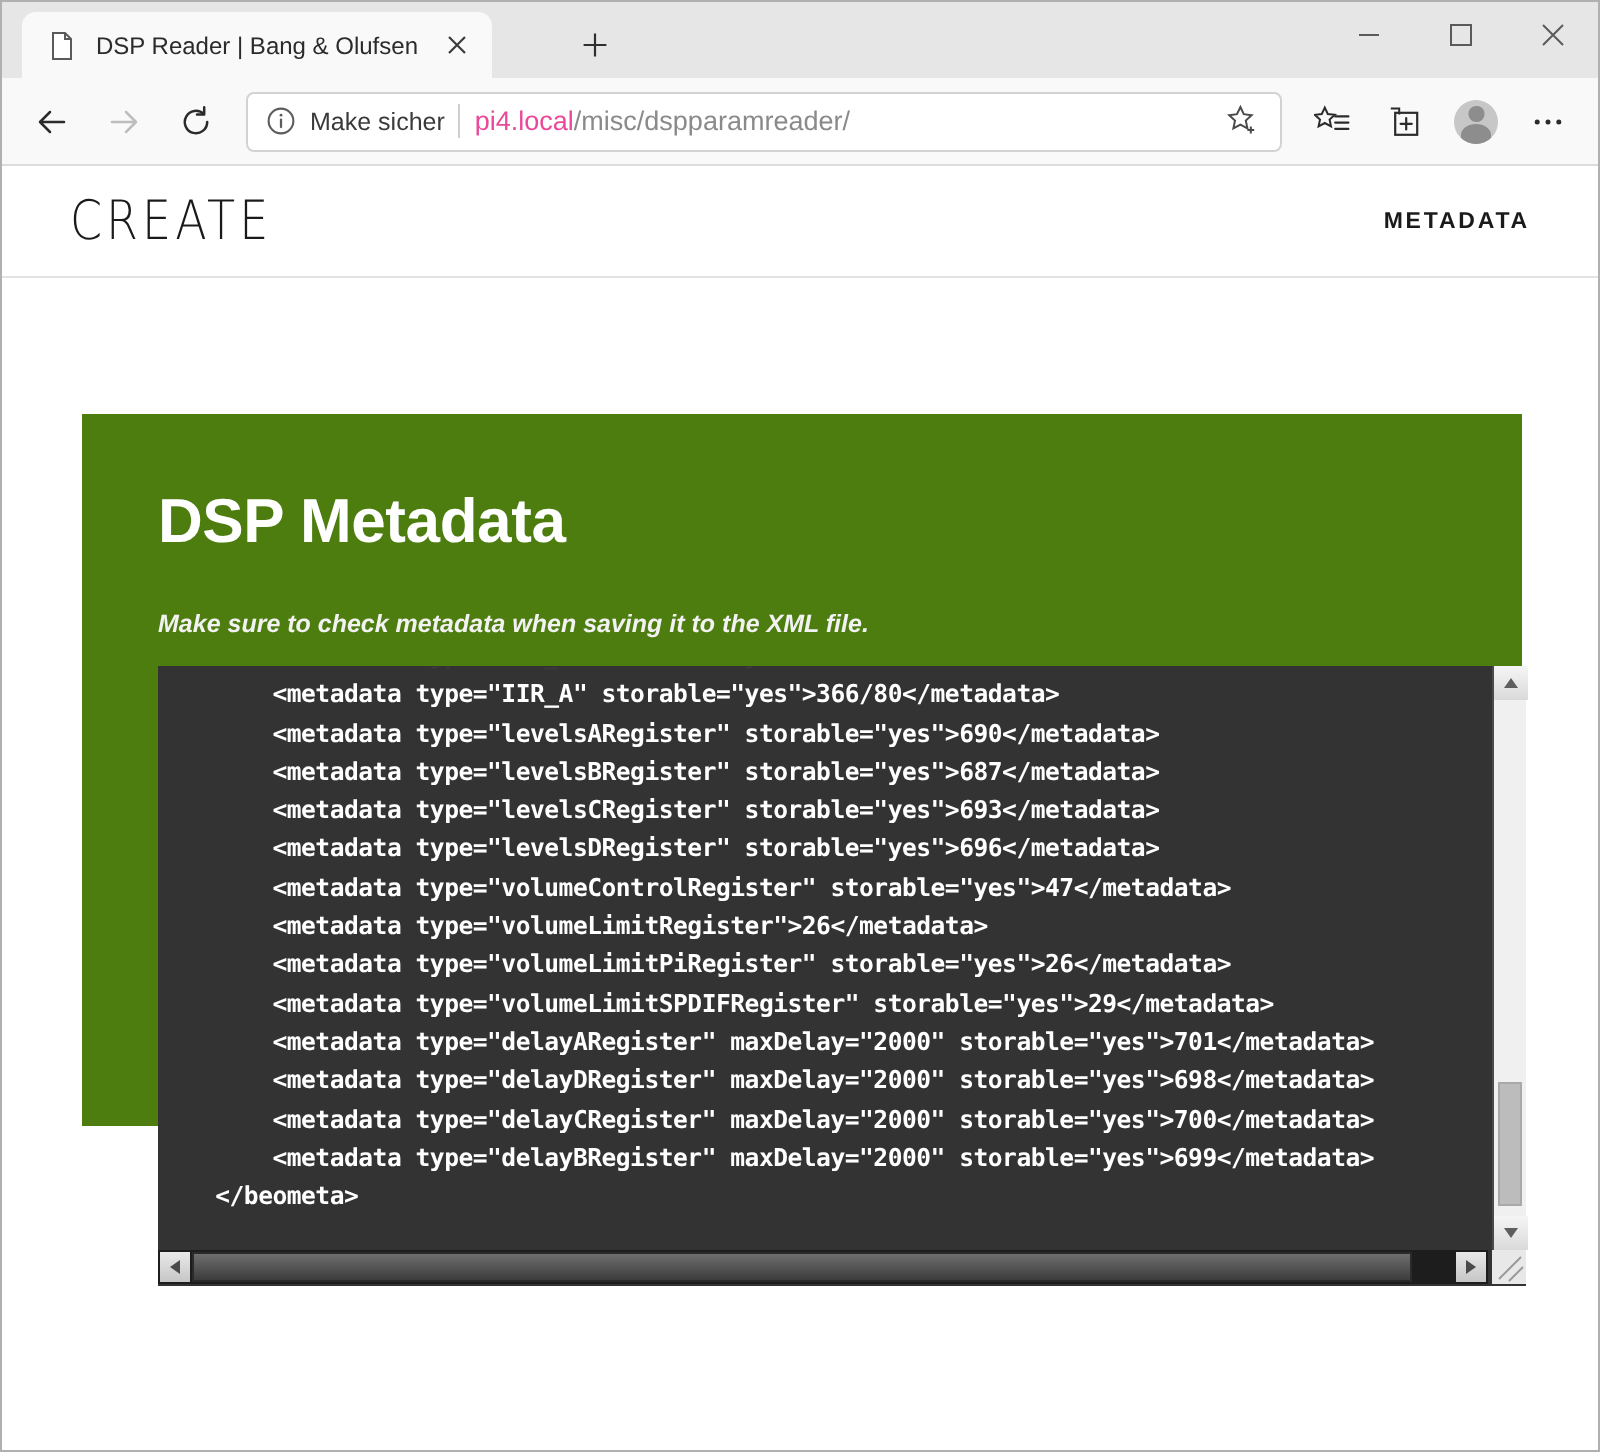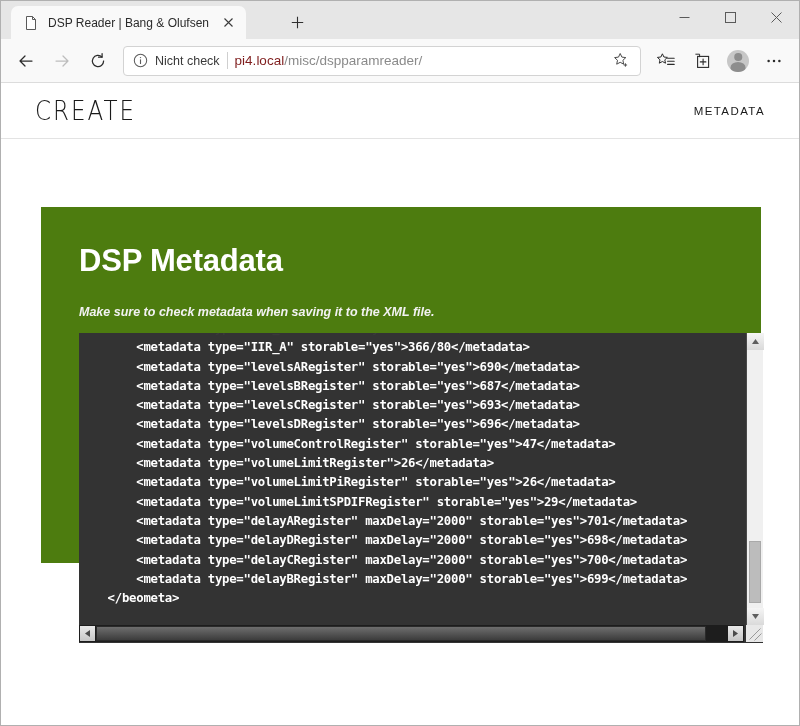--- a/index.html
+++ b/index.html
@@ -84,21 +84,21 @@
     border-radius: 4px;
     display: flex; align-items: center;
     margin: 0 6px;
     padding: 0 6px 0 9px;
     gap: 7px;
   }
   .info-ico { width: 15px; height: 15px; flex: 0 0 15px; color: #5c5c5c; }
   .not-secure { font-size: 12.5px; color: #3a3a3a; white-space: nowrap; }
   .omni-sep { width: 1px; height: 17px; background: #cfcfcf; }
   .url { font-size: 13.5px; color: #8a8a8a; white-space: nowrap; flex: 1 1 auto; }
-  .url b { color: #7f1d1d; font-weight: 400; }
+  .url b { color: #ec4899; font-weight: 400; }
   .star-btn {
     width: 26px; height: 26px; flex: 0 0 26px;
     display: flex; align-items: center; justify-content: center;
     color: #4a4a4a;
   }
   .avatar {
     width: 22px; height: 22px; border-radius: 50%;
     background: #c7c7c7; position: relative; overflow: hidden;
   }
   .avatar::before {
@@ -129,21 +129,21 @@
     font-family: "DejaVu Sans", sans-serif;
     font-size: 23px;
     letter-spacing: 2.0px;
     color: #1a1a1a;
     font-weight: 300;
     transform: scaleY(1.18);
     transform-origin: left center;
   }
   .nav-link {
     font-size: 11.5px;
-    font-weight: normal;
+    font-weight: bold;
     letter-spacing: 1.4px;
     color: #1a1a1a;
   }
 
   .panel {
     position: absolute;
     left: 40px; top: 124px;
     width: 720px; height: 356px;
     background: #4d7c0f;
     padding: 36px 38px 0 38px;
@@ -322,21 +322,21 @@
         <path d="M13.1 1.6v3.6h-3.6" fill="none" stroke="#2b2b2b" stroke-width="1.25" stroke-linecap="round" stroke-linejoin="round"></path>
       </svg>
     </div>
 
     <div class="omnibox">
       <svg class="info-ico" viewBox="0 0 16 16">
         <circle cx="8" cy="8" r="6.6" fill="none" stroke="#5c5c5c" stroke-width="1.1"></circle>
         <path d="M8 7.2v4.0" stroke="#5c5c5c" stroke-width="1.2" stroke-linecap="round"></path>
         <circle cx="8" cy="4.9" r="0.75" fill="#5c5c5c"></circle>
       </svg>
-      <span class="not-secure">Nicht check</span>
+      <span class="not-secure">Make sicher</span>
       <span class="omni-sep"></span>
       <span class="url"><b>pi4.local</b><span>/misc/dspparamreader/</span></span>
       <span class="star-btn">
         <svg width="17" height="17" viewBox="0 0 17 17">
           <path d="M7.2 1.5l1.7 3.6 3.9.5-2.9 2.7.8 3.9-3.5-1.9-3.5 1.9.8-3.9L1.6 5.6l3.9-.5z" fill="none" stroke="#4a4a4a" stroke-width="1"></path>
           <path d="M12.4 11.3v3.4M10.7 13h3.4" stroke="#4a4a4a" stroke-width="1"></path>
         </svg>
       </span>
     </div>
 

